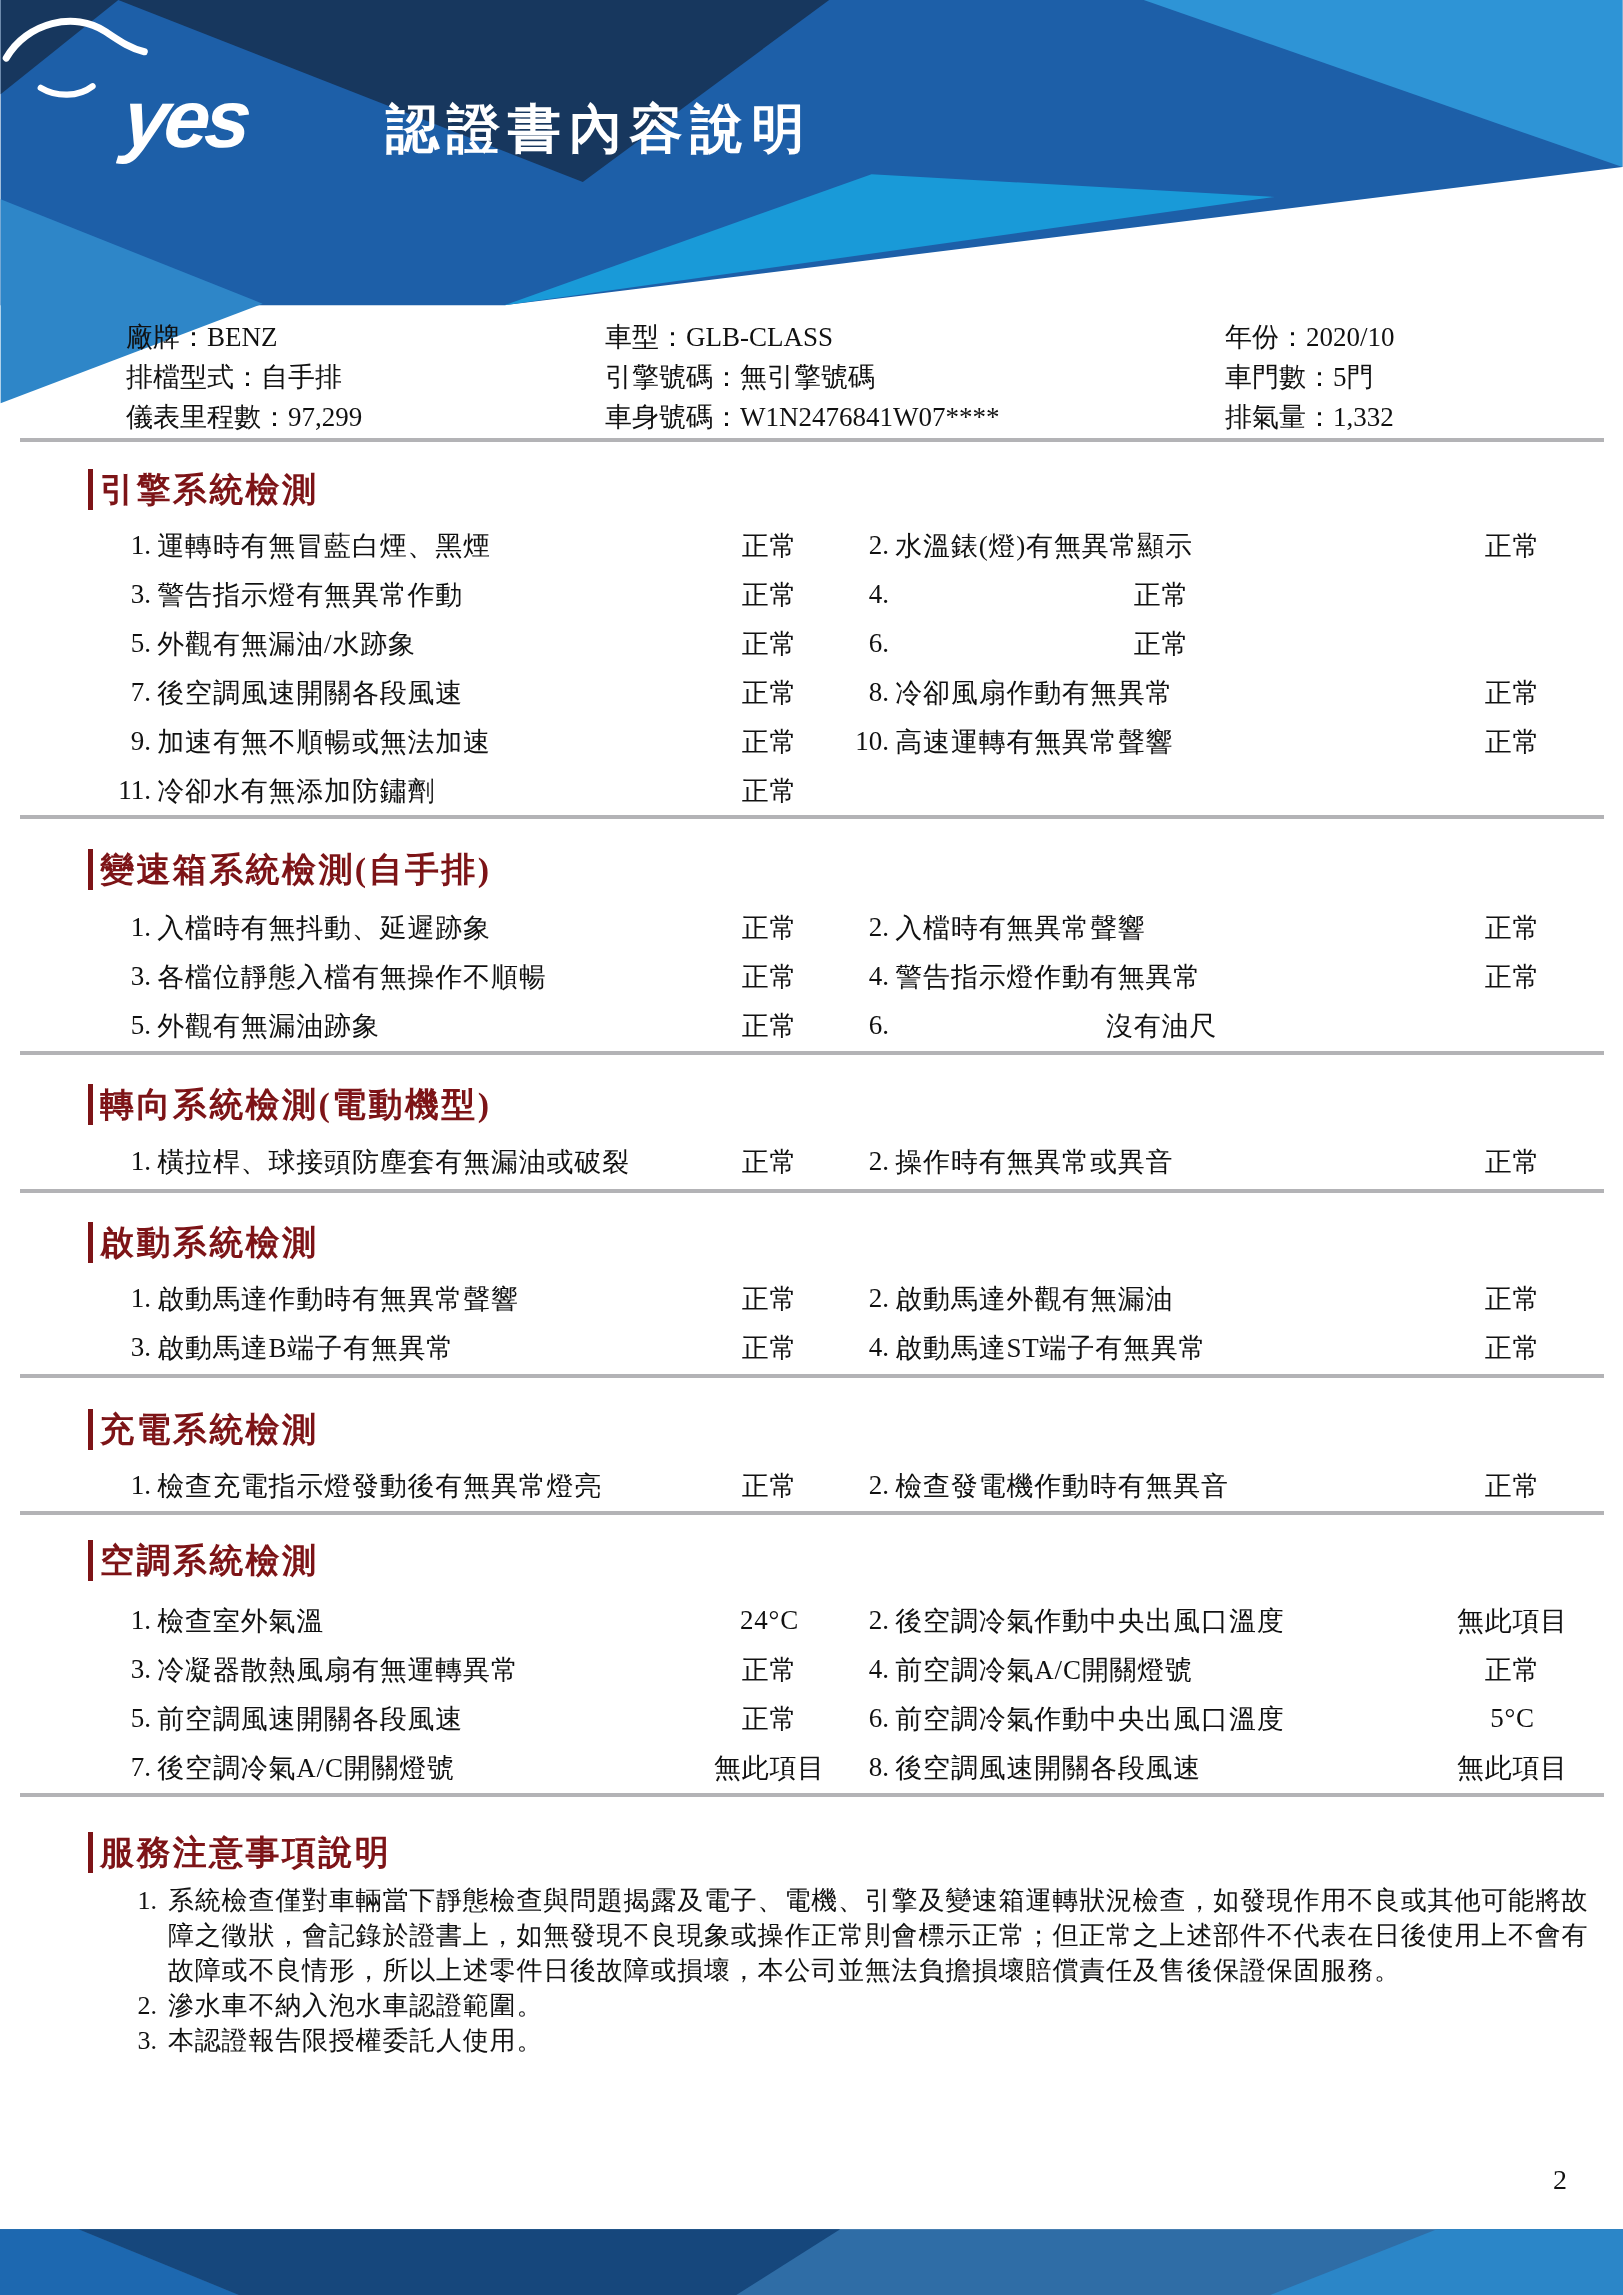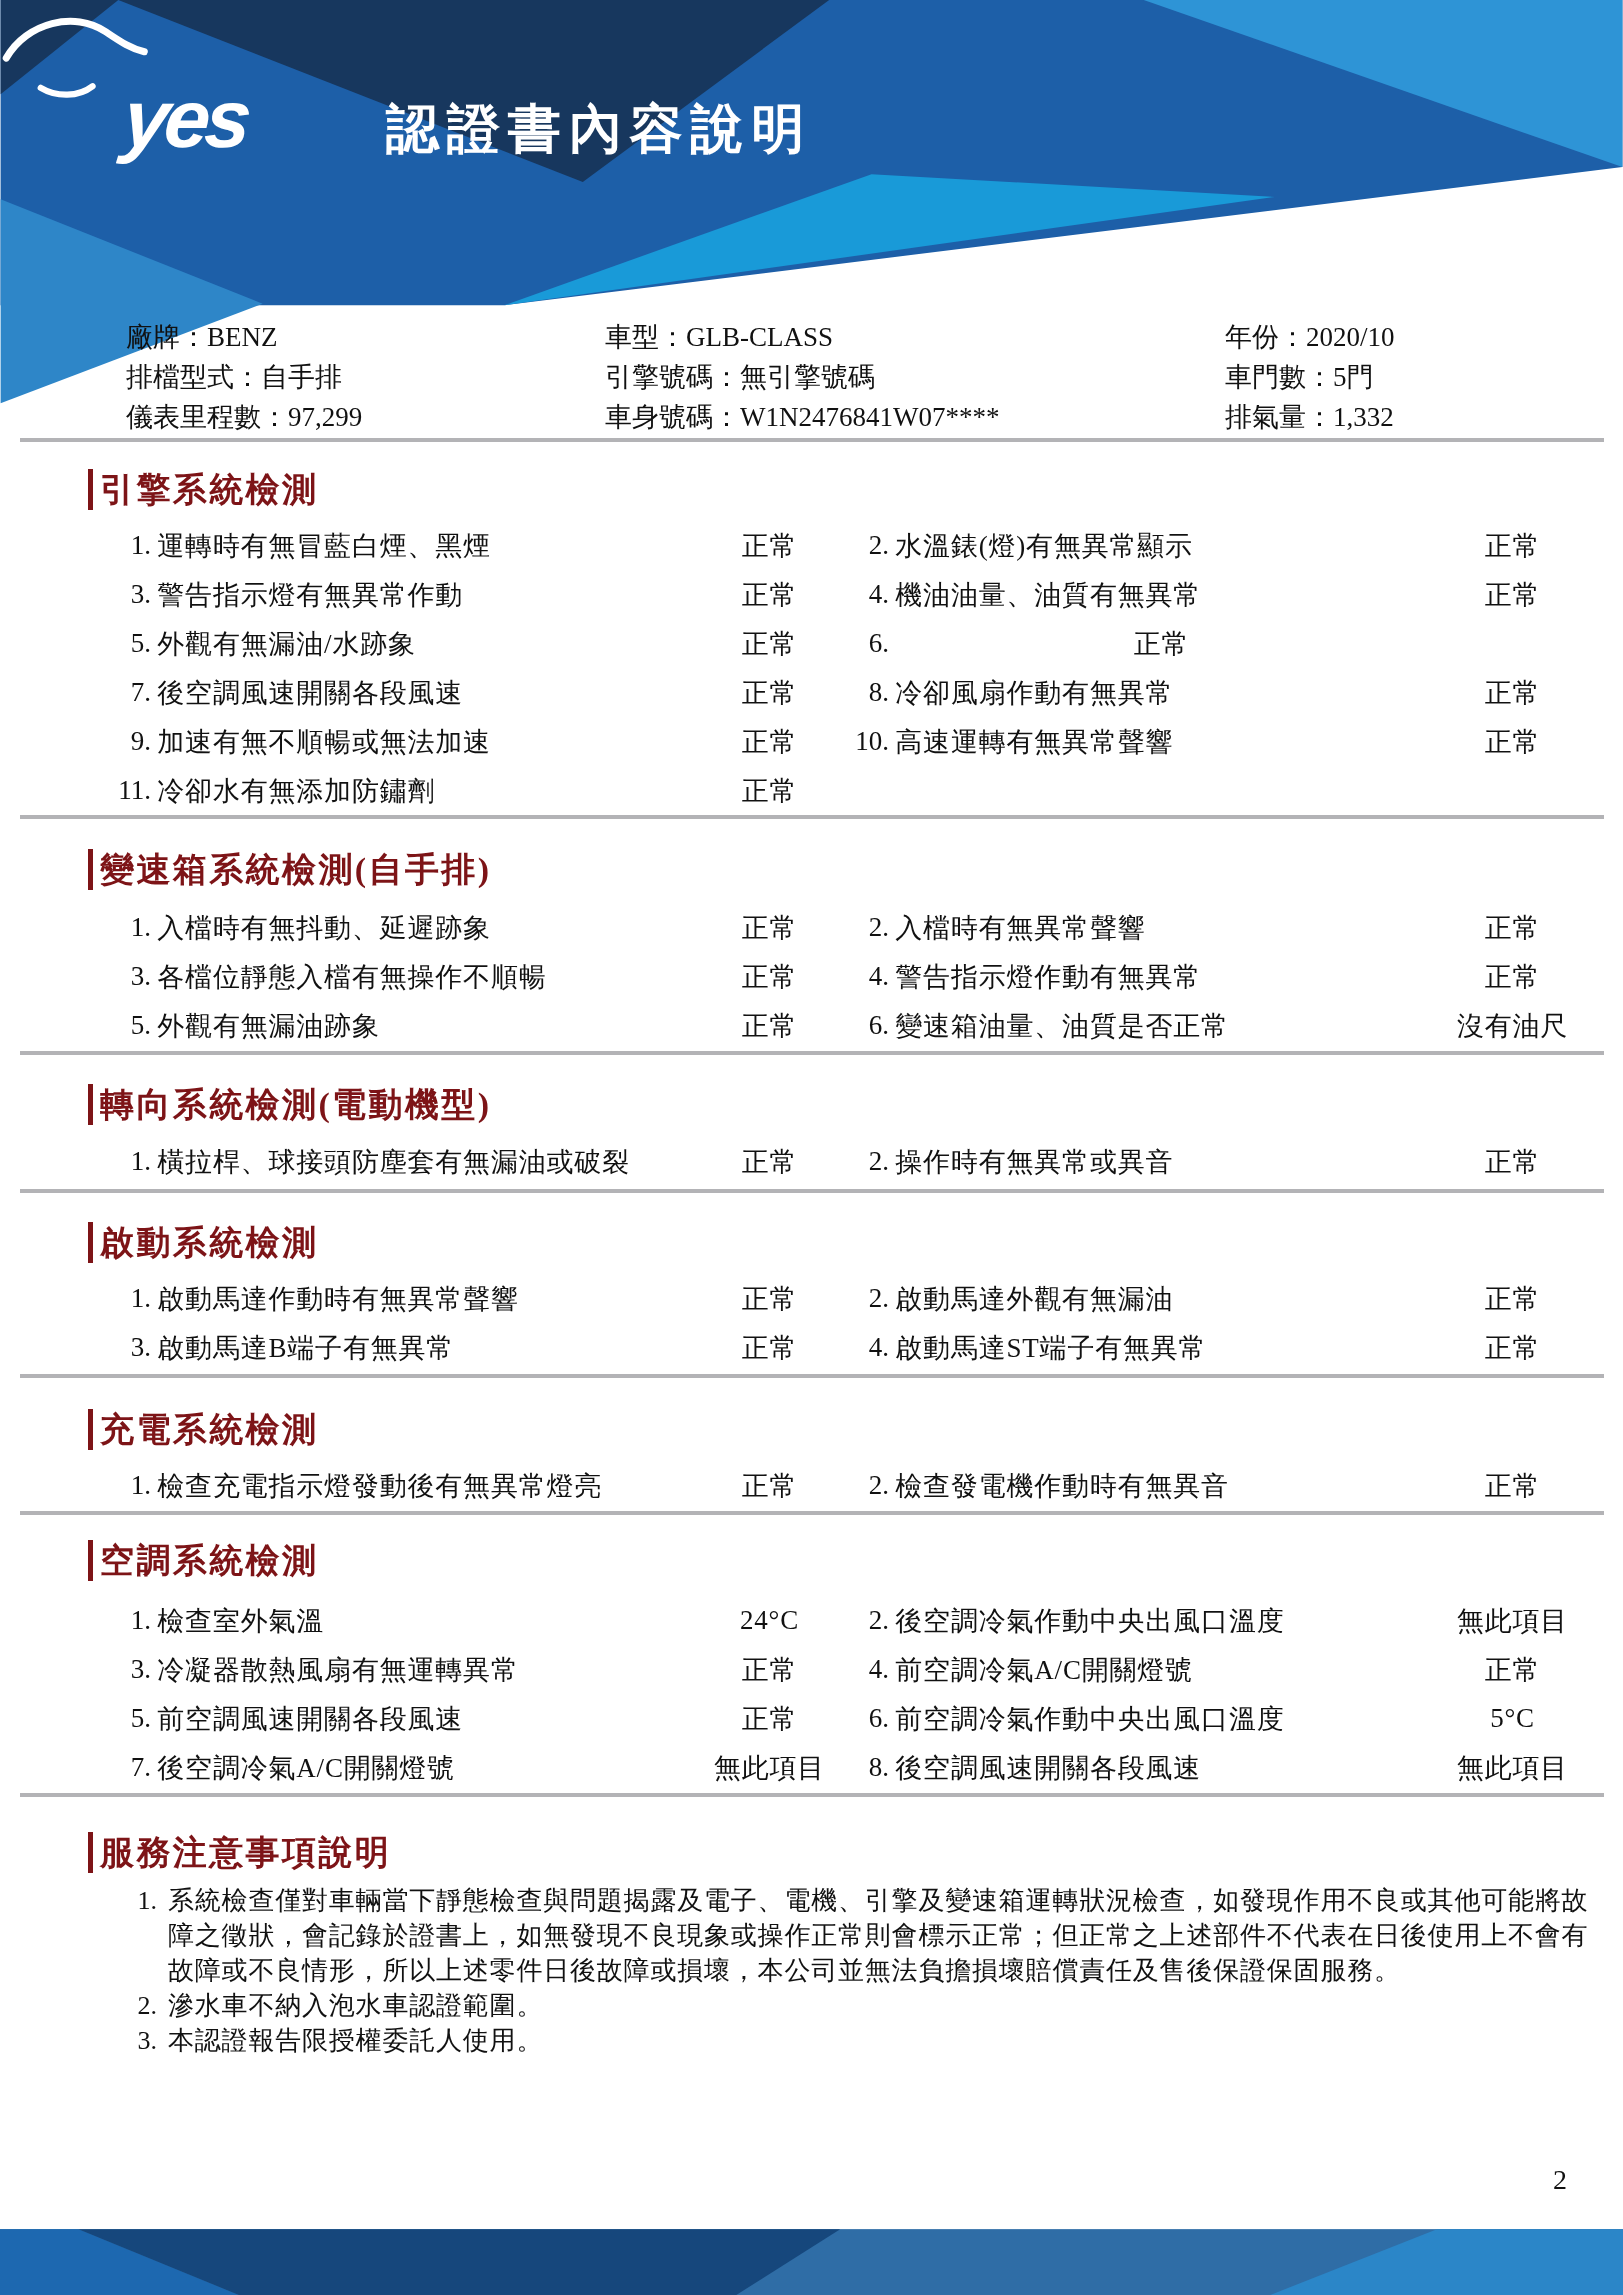--- a/index.html
+++ b/index.html
@@ -112,21 +112,20 @@
       <span class="val">正常</span>
     <span class="no">2.</span>
       <span class="lb">水溫錶(燈)有無異常顯示</span>
       <span class="val">正常</span>
   </div>
   <div class="row">
     <span class="no">3.</span>
       <span class="lb">警告指示燈有無異常作動</span>
       <span class="val">正常</span>
     <span class="no">4.</span>
-      <span class="lb">機油油量、油質有無異常</span>
       <span class="val">正常</span>
   </div>
   <div class="row">
     <span class="no">5.</span>
       <span class="lb">外觀有無漏油/水跡象</span>
       <span class="val">正常</span>
     <span class="no">6.</span>
       <span class="val">正常</span>
   </div>
   <div class="row">
@@ -174,21 +173,20 @@
       <span class="val">正常</span>
     <span class="no">4.</span>
       <span class="lb">警告指示燈作動有無異常</span>
       <span class="val">正常</span>
   </div>
   <div class="row">
     <span class="no">5.</span>
       <span class="lb">外觀有無漏油跡象</span>
       <span class="val">正常</span>
     <span class="no">6.</span>
-      <span class="lb">變速箱油量、油質是否正常</span>
       <span class="val">沒有油尺</span>
   </div>
 </div>
 
 <div class="sec-head" style="top:1082px">
   <span class="sec-bar"></span>
   <span class="sec-title">轉向系統檢測(電動機型)</span>
 </div>
 <div class="rows" style="top:1137px">
   <div class="row">

